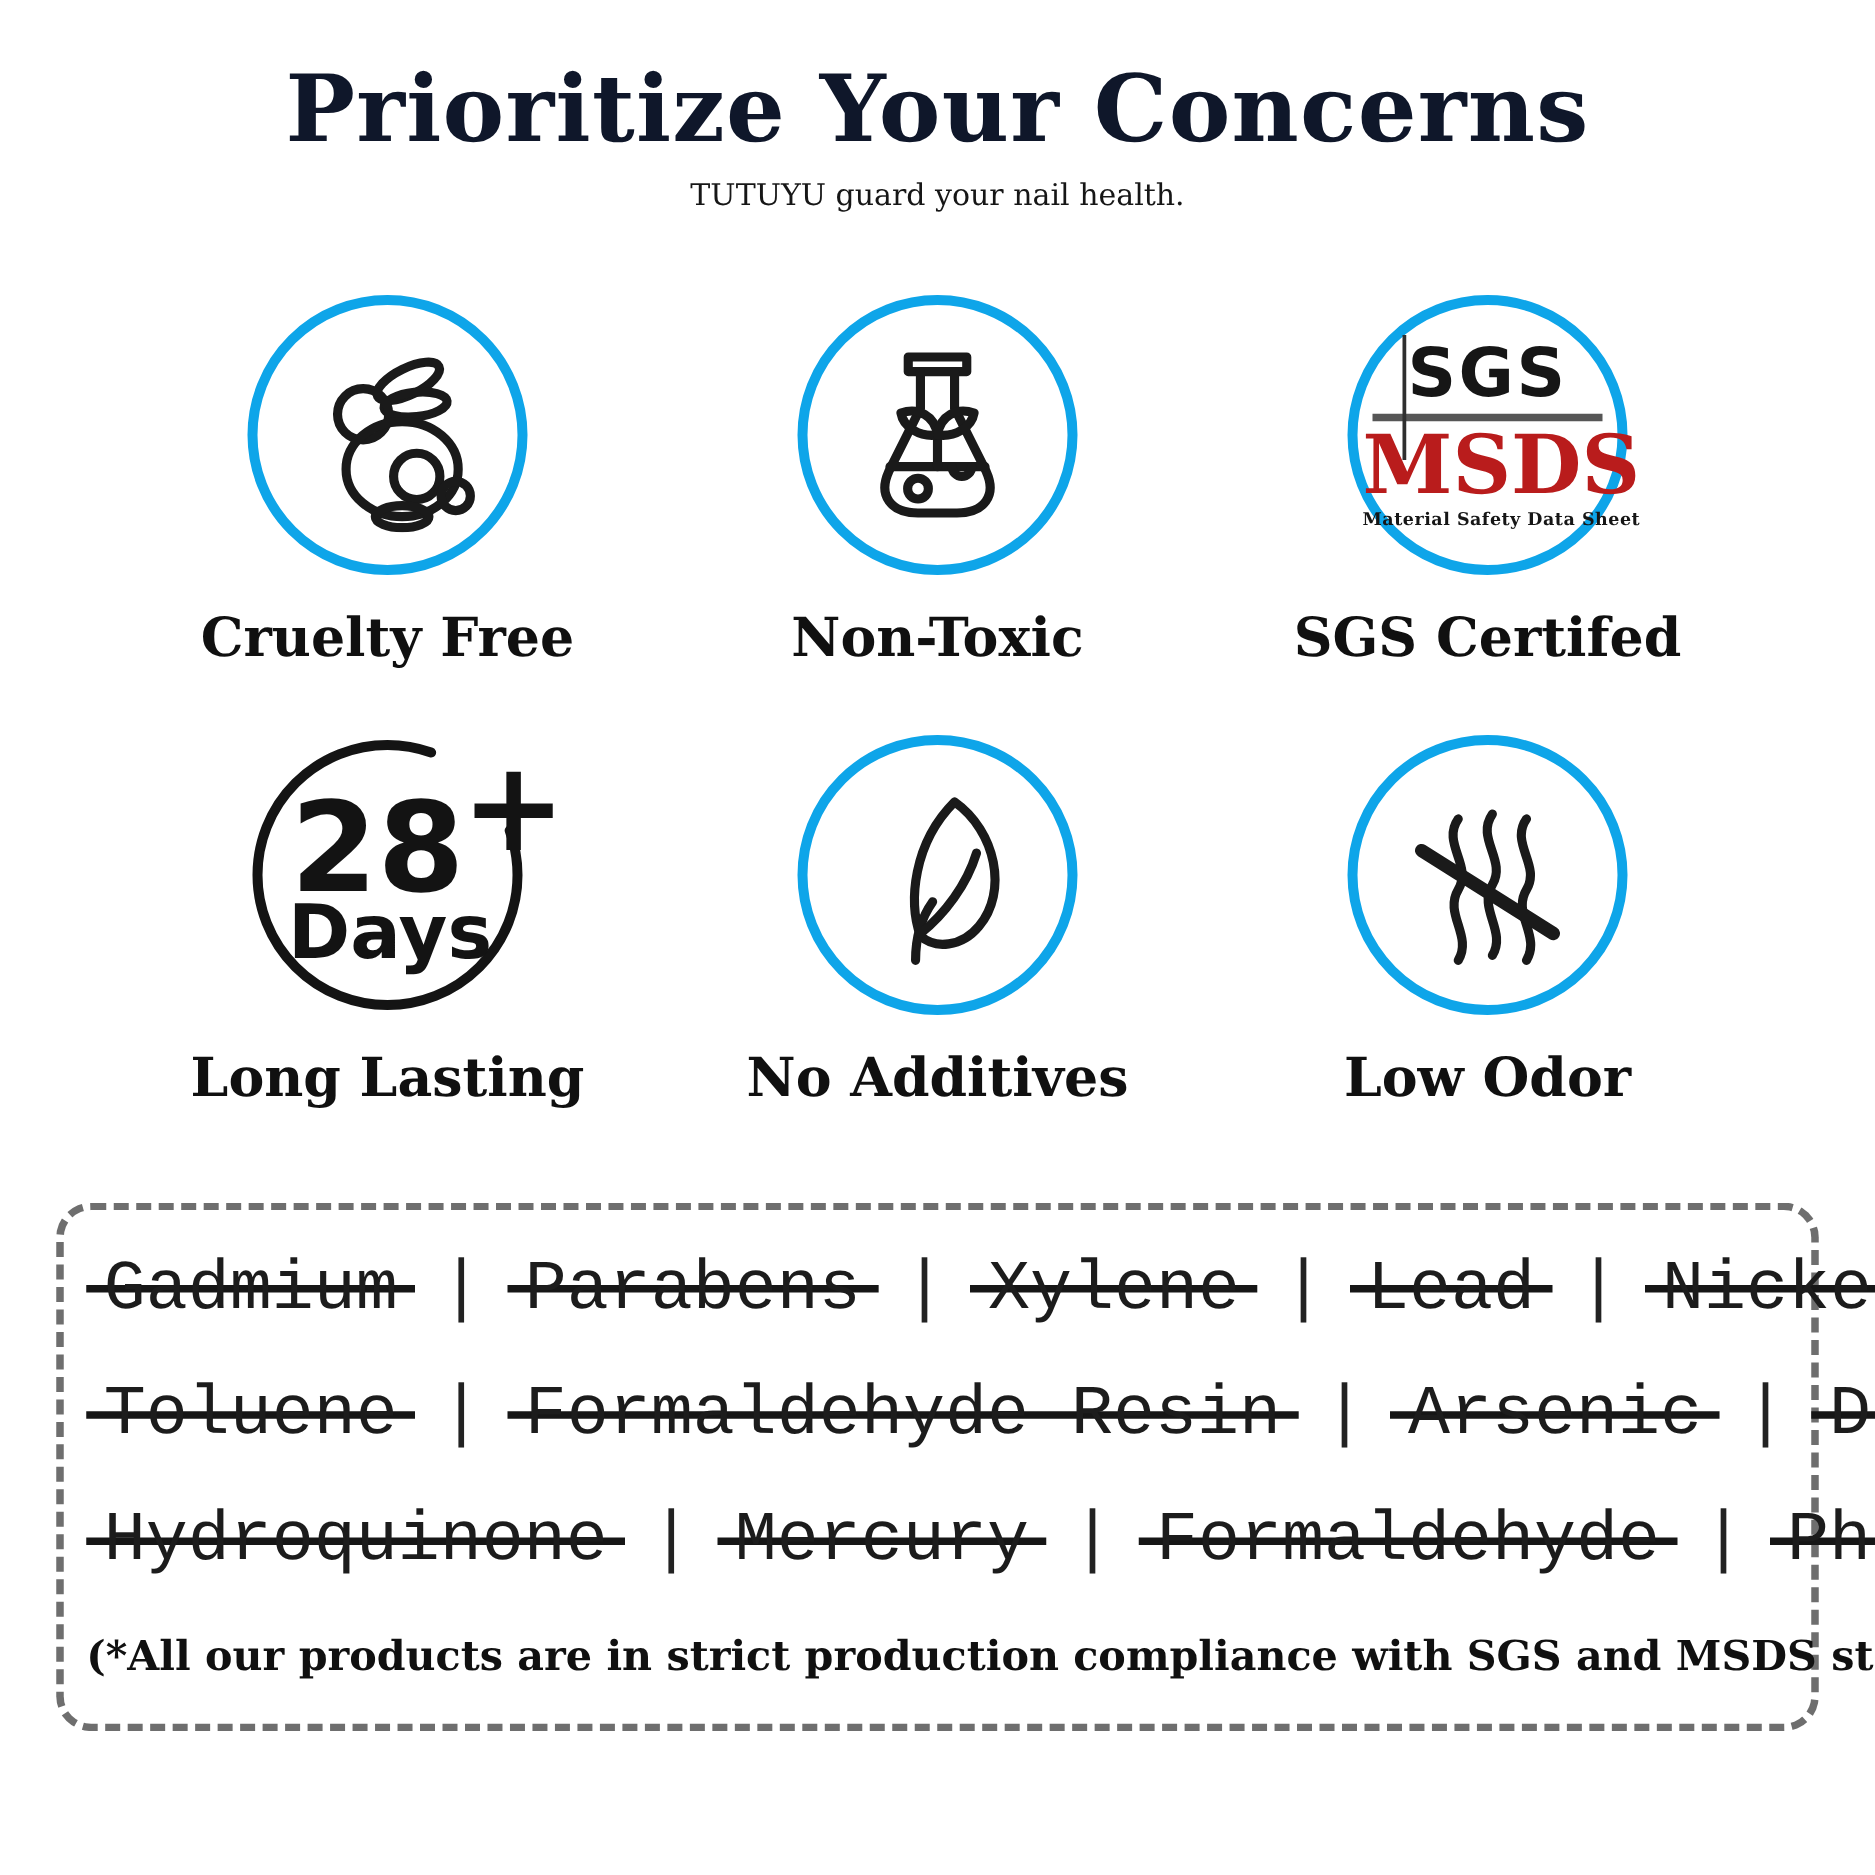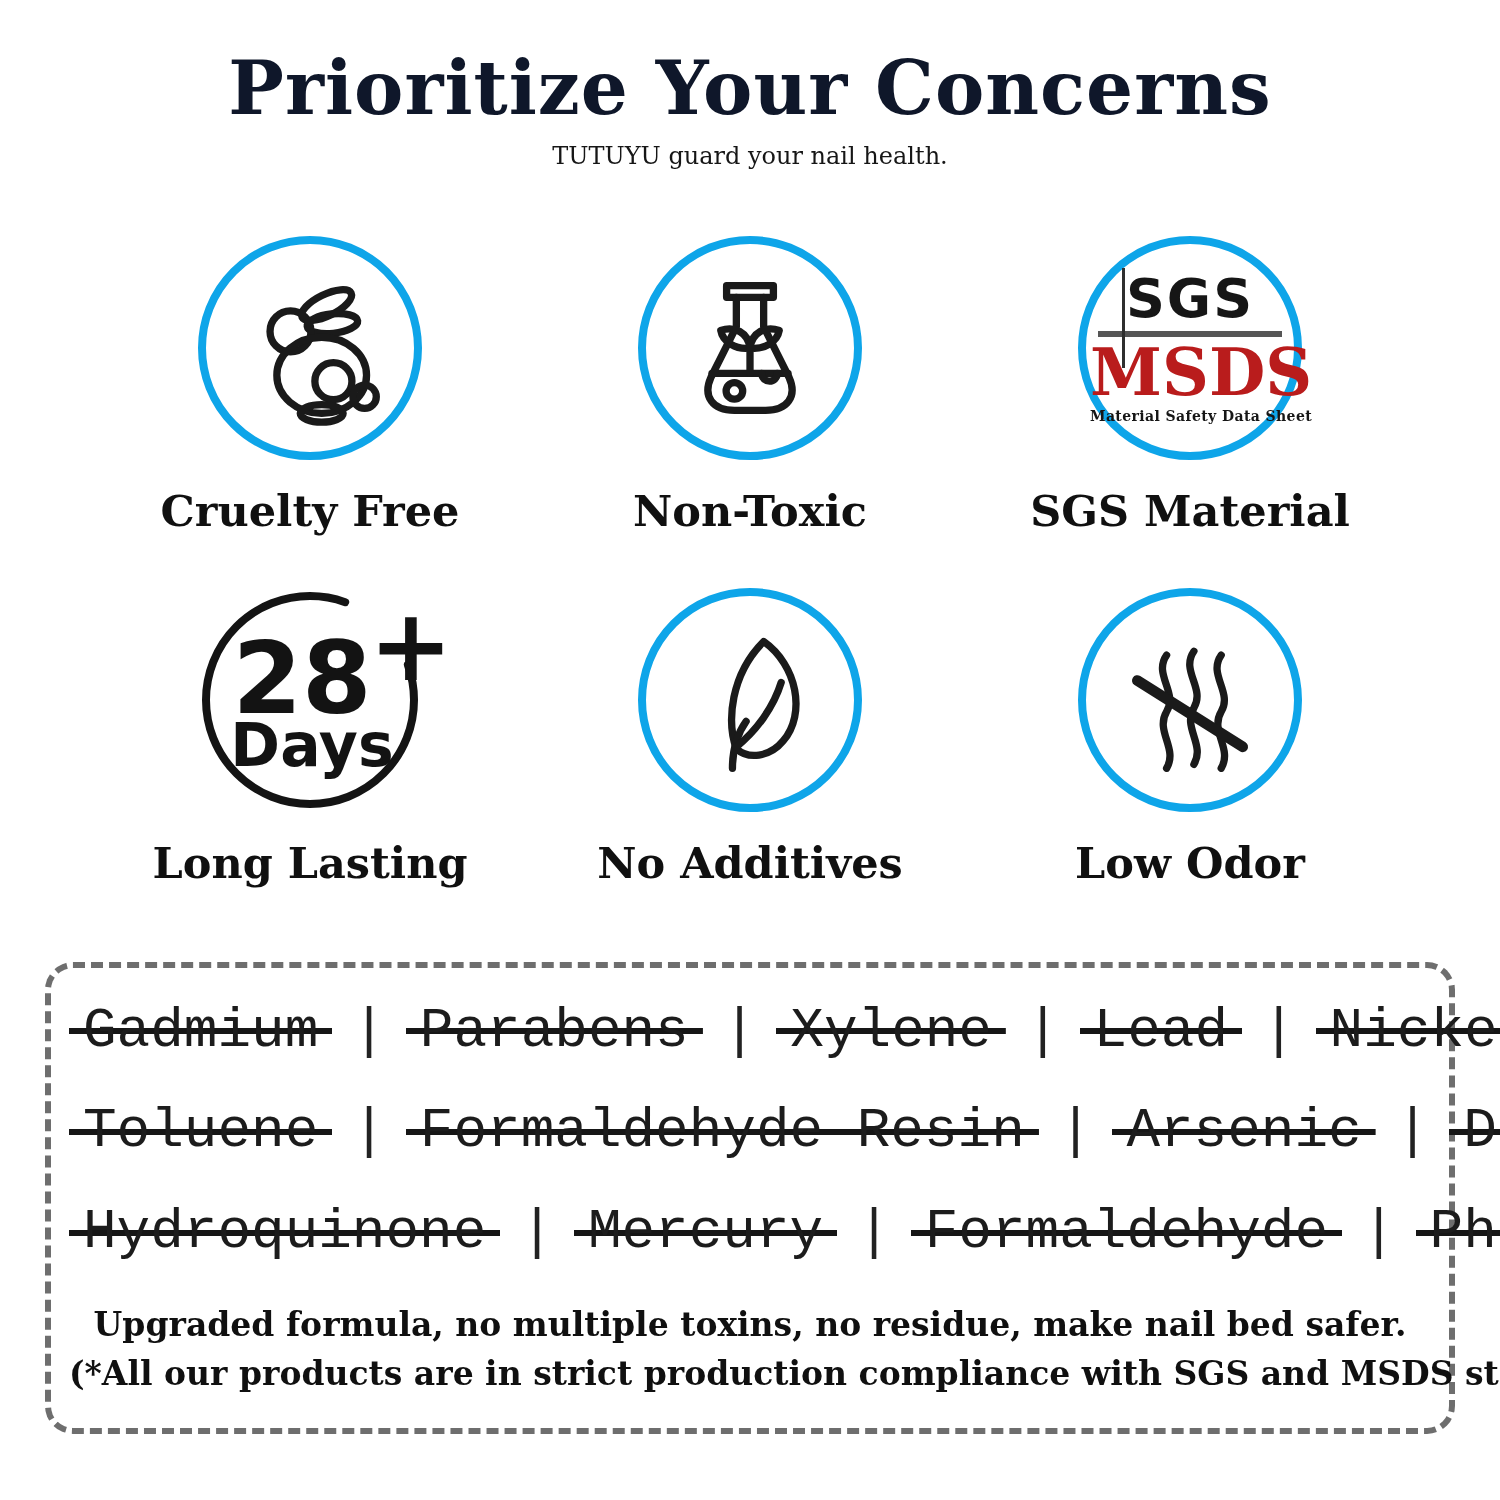--- a/index.html
+++ b/index.html
@@ -147,21 +147,21 @@
     <div class="feature">
       <div class="circle">
         <div class="sgs">
           <div class="sgs-vline"></div>
           <div class="sgs-top">SGS</div>
           <div class="sgs-rule"></div>
           <div class="sgs-msds">MSDS</div>
           <div class="sgs-sheet">Material Safety Data Sheet</div>
         </div>
       </div>
-      <div class="feature-label">SGS Material</div>
+      <div class="feature-label">SGS Certifed</div>
     </div>
 
     <div class="feature">
       <div class="circle-open">
         <svg width="224" height="224" viewBox="0 0 224 224">
           <circle cx="112" cy="112" r="104" fill="none" stroke="#141414" stroke-width="8" stroke-linecap="round" pathLength="100" stroke-dasharray="80.5 14"></circle>
           <text x="104" y="125" text-anchor="middle" font-family="DejaVu Sans, sans-serif" font-size="100" font-weight="bold" fill="#131313">28</text>
           <text x="213" y="92" text-anchor="middle" font-family="DejaVu Sans, sans-serif" font-size="100" font-weight="bold" fill="#131313">+</text>
           <text x="114" y="178" text-anchor="middle" font-family="DejaVu Sans, sans-serif" font-size="60" font-weight="bold" fill="#131313">Days</text>
         </svg>
@@ -205,17 +205,16 @@
     </div>
 
     <div class="tox-row">
       <span class="chem">Toluene</span><span class="sep">|</span><span class="chem">Formaldehyde Resin</span><span class="sep">|</span><span class="chem">Arsenic</span><span class="sep">|</span><span class="chem">Dibutyl</span>
     </div>
 
     <div class="tox-row">
       <span class="chem">Hydroquinone</span><span class="sep">|</span><span class="chem">Mercury</span><span class="sep">|</span><span class="chem">Formaldehyde</span><span class="sep">|</span><span class="chem">Phthalate</span>
     </div>
 
-    <div class="note1">Upgraded formula, no multiple toxins, no residue, make nail bed safer.</div>
     <div class="note2">(*All our products are in strict production compliance with SGS and MSDS standards)</div>
   </div>
 
 </div>
 
 </body></html>

